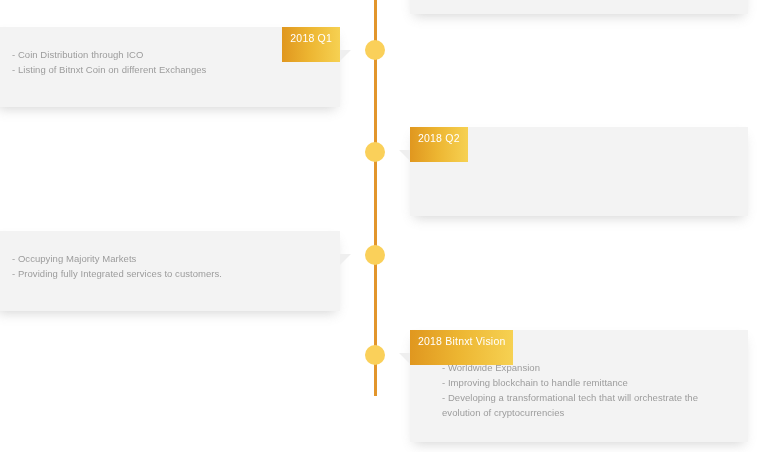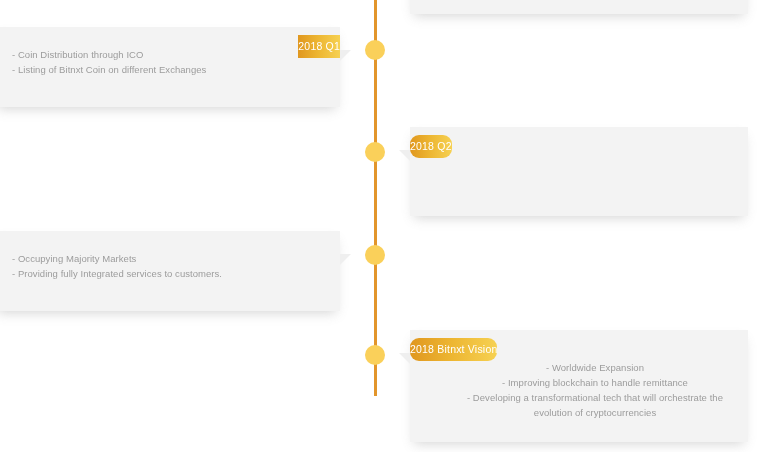--- a/index.html
+++ b/index.html
@@ -63,33 +63,33 @@
   .card-left .card-body {
     padding: 0 0 0 18px;
   }
   .card-right .card-body {
     padding: 0 0 0 32px;
   }
 
   
   .badge {
     position: absolute;
-    top: 8px;
-    height: 23px;
+    top: 0;
+    height: 35px;
     line-height: 23px;
     background: linear-gradient(to right, #E0971F 0%, #EDB632 48%, #F6D152 100%);
     color: #ffffff;
     font-size: 10.5px;
     letter-spacing: 0.2px;
-    padding: 0 0;
+    padding: 0 8px;
     white-space: nowrap;
     box-sizing: border-box;
   }
   .badge-right { right: 0; }
-  .badge-left  { left: 0; border-radius: 9px; }
+  .badge-left  { left: 0; }
 
   
   .notch {
     position: absolute;
     width: 0;
     height: 0;
     top: 23px;
   }
   .notch-right {
     right: -11px;
@@ -147,19 +147,19 @@
     <div class="notch notch-right"></div>
     <div class="card-body" style="padding-top:20px;">- Occupying Majority Markets
 - Providing fully Integrated services to customers.</div>
   </div>
 
   <div class="card card-right" style="left:410px; top:330px; width:338px; height:112px;">
     <div class="badge badge-left">
       <span>2018 Bitnxt Vision</span>
     </div>
     <div class="notch notch-left"></div>
-    <div class="card-body" style="padding-top:30px;text-align:center;">- Worldwide Expansion
+    <div class="card-body" style="padding-top:30px;">- Worldwide Expansion
 - Improving blockchain to handle remittance
 - Developing a transformational tech that will orchestrate the
 evolution of cryptocurrencies</div>
   </div>
 
 </div>
 
 </body></html>

